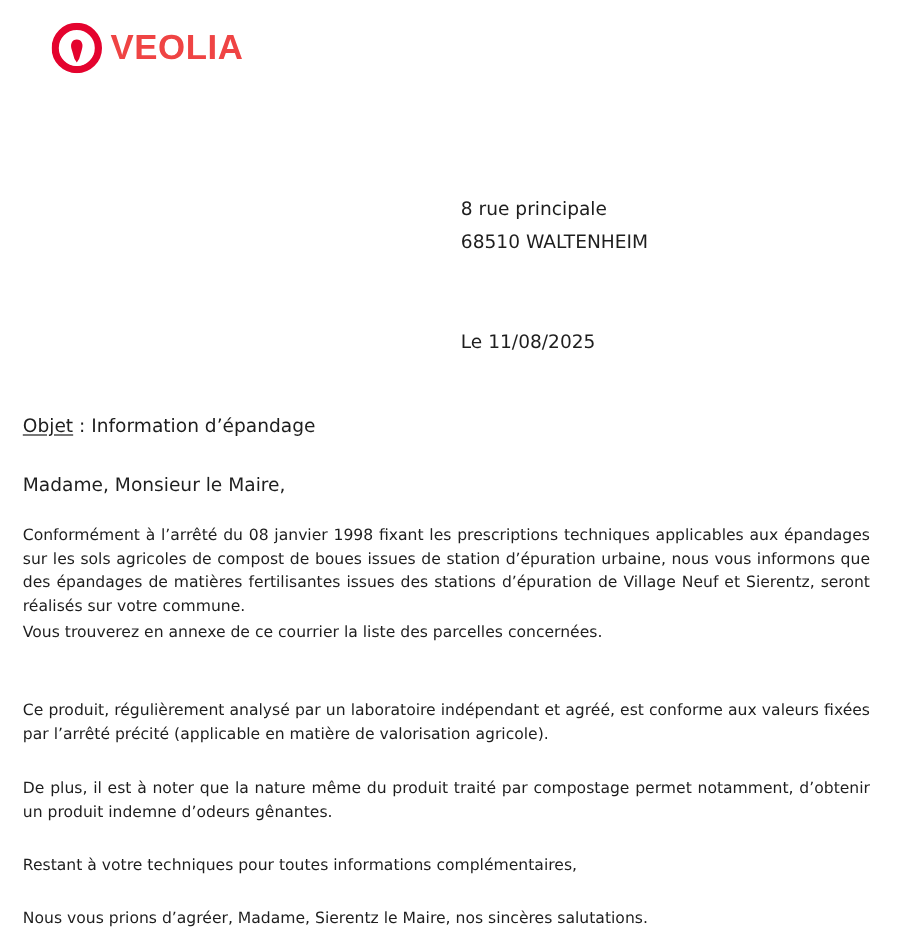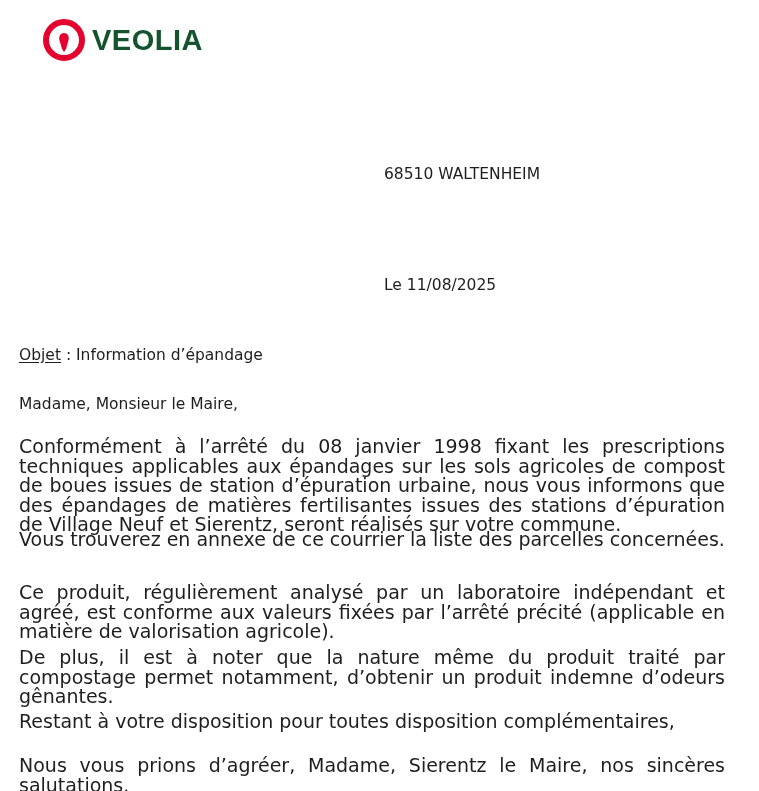--- a/index.html
+++ b/index.html
@@ -4,60 +4,61 @@
 <style>
   html, body { margin: 0; padding: 0; background: #ffffff; }
   body {
     width: 759px; height: 791px; position: relative; overflow: hidden;
     font-family: "DejaVu Sans", sans-serif; color: #1e1e1e;
   }
   .logo { position: absolute; left: 43px; top: 19px; height: 42px; display: flex; align-items: center; }
   .logo svg { display: block; }
   .logo-text {
     font-family: "Liberation Sans", sans-serif; font-weight: bold;
-    color: #14532d; font-size: 29px; letter-spacing: 0.5px; margin-left: 7px; line-height: 42px;
+    color: #ef4444; font-size: 29px; letter-spacing: 0.5px; margin-left: 7px; line-height: 42px;
   }
   .address { position: absolute; left: 384px; top: 160px; font-size: 15.5px; line-height: 28px; }
   .date { position: absolute; left: 384px; top: 272px; font-size: 15.5px; line-height: 26px; }
   .object { position: absolute; left: 19px; top: 342px; font-size: 15.5px; line-height: 26px; }
   .object u { text-decoration: underline; text-underline-offset: 2px; }
   .salutation { position: absolute; left: 19px; top: 391px; font-size: 15.5px; line-height: 26px; }
   .para {
     position: absolute; left: 19px; width: 706px;
-    font-size: 19px; line-height: 19.5px; text-align: justify;
+    font-size: 13px; line-height: 19.5px; text-align: justify;
   }
   .p1 { top: 437px; }
-  .p1b { top: 530px; }
+  .p1b { top: 518px; }
   .p2 { top: 583px; }
   .p2b { top: 648px; }
   .p3 { top: 712px; }
   .p4 { top: 756px; }
 </style>
 </head>
 <body>
 
 <div class="logo">
   <svg width="42" height="42" viewBox="0 0 42 42">
     <circle cx="21" cy="21" r="18" fill="none" stroke="#e4032e" stroke-width="6"></circle>
     <path d="M21 14 C25 14 27 18 25 23 L23 30 L21 33 L19 30 L17 23 C15 18 17 14 21 14 Z" fill="#e4032e"></path>
     <path d="M8 26 C12 33 17 35 21 35 C25 35 30 33 34 26" fill="none" stroke="#ffffff" stroke-width="2"></path>
   </svg>
   <span class="logo-text">VEOLIA</span>
 </div>
 
 <div class="address">
+  <div>8 rue principale</div>
   <div>68510 WALTENHEIM</div>
 </div>
 
 <div class="date">Le 11/08/2025</div>
 
 <div class="object">
   <u>Objet</u><span> : </span><span>Information d’épandage</span>
 </div>
 
 <div class="salutation">Madame, Monsieur le Maire,</div>
 
 <div class="para p1">Conformément à l’arrêté du 08 janvier 1998 fixant les prescriptions techniques applicables aux épandages sur les sols agricoles de compost de boues issues de station d’épuration urbaine, nous vous informons que des épandages de matières fertilisantes issues des stations d’épuration de Village Neuf et Sierentz, seront réalisés sur votre commune.</div>
 <div class="para p1b">Vous trouverez en annexe de ce courrier la liste des parcelles concernées.</div>
 <div class="para p2">Ce produit, régulièrement analysé par un laboratoire indépendant et agréé, est conforme aux valeurs fixées par l’arrêté précité (applicable en matière de valorisation agricole).</div>
 <div class="para p2b">De plus, il est à noter que la nature même du produit traité par compostage permet notamment, d’obtenir un produit indemne d’odeurs gênantes.</div>
-<div class="para p3">Restant à votre disposition pour toutes disposition complémentaires,</div>
+<div class="para p3">Restant à votre techniques pour toutes informations complémentaires,</div>
 <div class="para p4">Nous vous prions d’agréer, Madame, Sierentz le Maire, nos sincères salutations.</div>
 
 </body></html>

